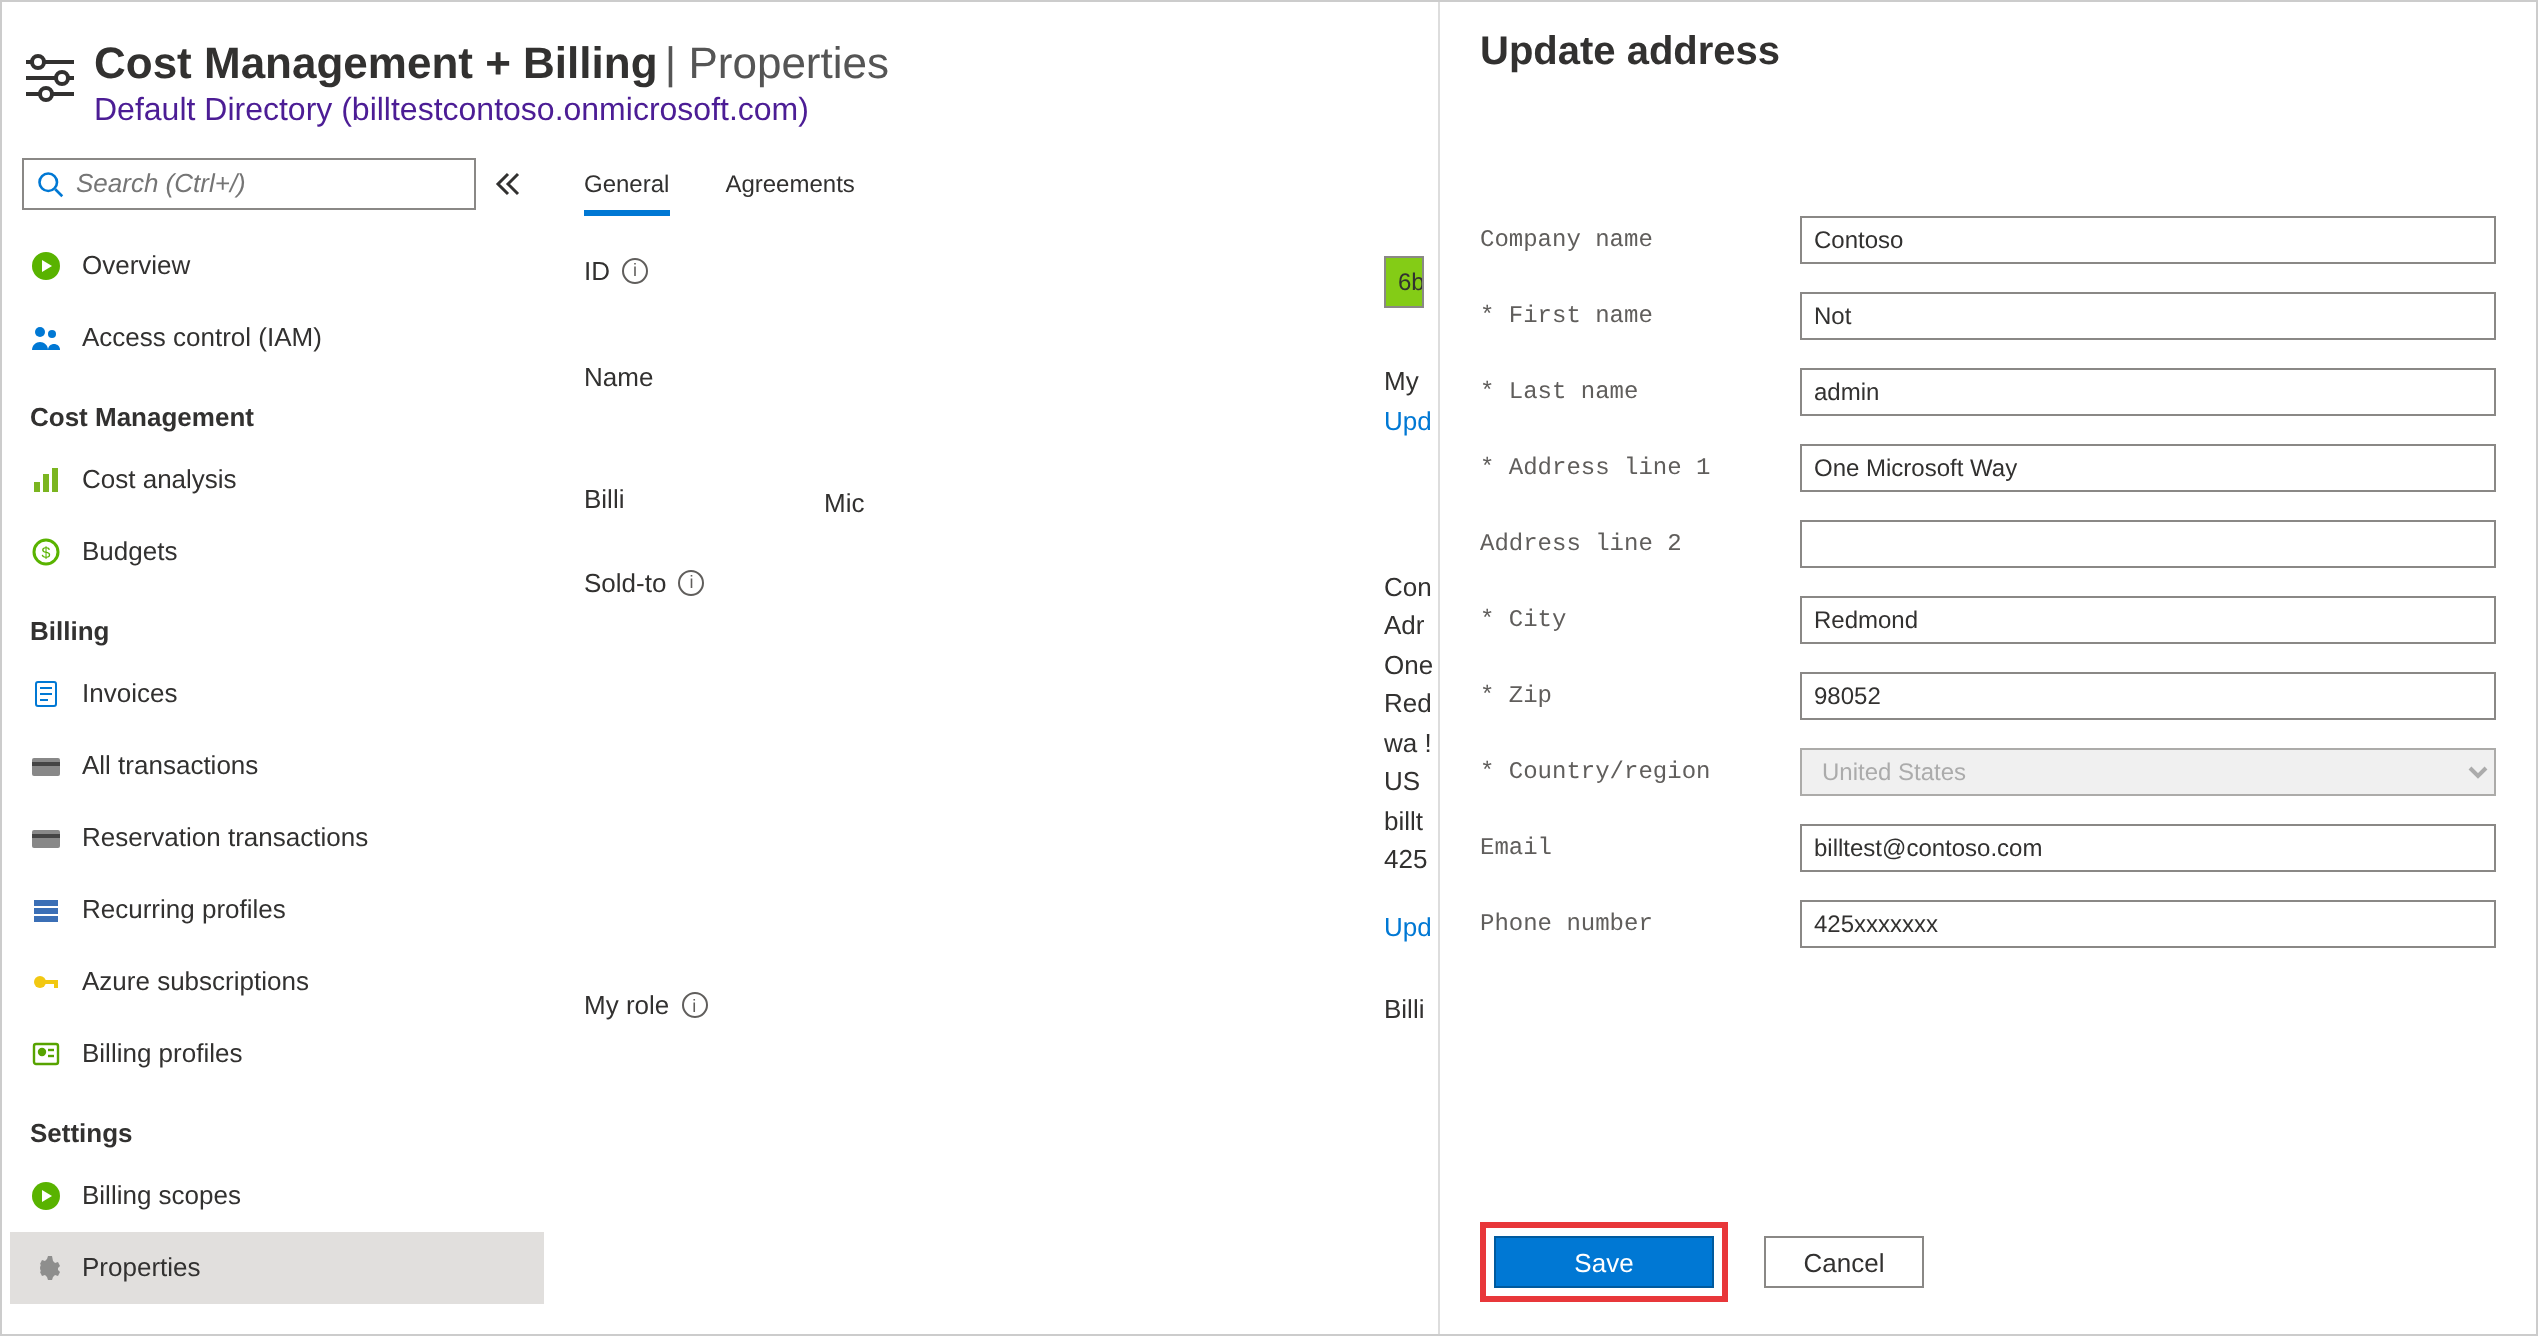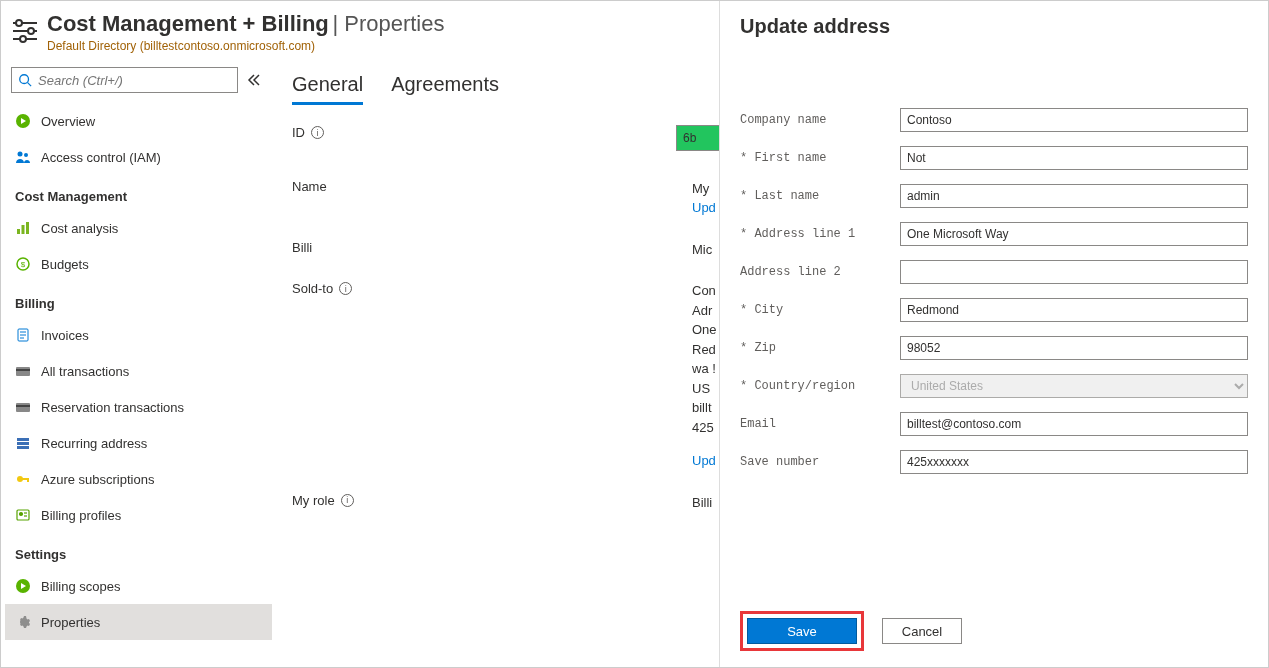--- a/index.html
+++ b/index.html
@@ -1,44 +1,44 @@
 <!DOCTYPE html>
 <html><head>
 <meta charset="utf-8">
 <style>
   * { box-sizing: border-box; margin: 0; padding: 0; font-family: "Segoe UI", Arial, sans-serif; }
   body { background: #fff; color: #323130; font-size: 13px; width: 1269px; height: 668px; overflow: hidden; border: 1px solid #ccc; position: relative; }
-  .main-area { display: flex; height: 100%; }
+  .main-area { display: flex; height: 100%; align-items: center; }
   .left-pane { width: 720px; display: flex; flex-direction: column; border-right: 1px solid #eee; }
   .header { display: flex; align-items: flex-start; padding: 10px 0 6px 8px; }
   .settings-ic { width: 32px; height: 32px; margin-right: 6px; margin-top: 4px; }
   .settings-ic svg { width: 32px; height: 32px; }
   .title-big { font-size: 22px; font-weight: 600; color: #323130; }
   .title-thin { font-size: 22px; font-weight: 300; color: #555; }
-  .subtitle { font-size: 12px; color: #a16207; margin-top: 2px; }
+  .subtitle { font-size: 16px; color: #4c1d95; margin-top: 2px; }
   .content-row { display: flex; flex: 1; overflow: hidden; }
   .sidebar { width: 275px; padding: 8px 4px; display: flex; flex-direction: column; }
   .search-wrap { padding: 0 6px 10px 6px; display: flex; align-items: center; }
   .search-box { flex: 1; display: flex; align-items: center; border: 1px solid #8a8886; height: 26px; padding: 0 6px; background: #fff; }
   .search-box input { border: none; outline: none; font-size: 13px; flex: 1; background: transparent; font-style: italic; color: #605e5c; }
   .mag { width: 14px; height: 14px; margin-right: 6px; }
   .collapse-btn { width: 24px; height: 24px; display: flex; align-items: center; justify-content: center; margin-left: 4px; cursor: pointer; }
   .nav-item { display: flex; align-items: center; height: 36px; padding: 0 10px; cursor: pointer; font-size: 13px; color: #323130; }
   .nav-item.selected { background: #e1dfdd; }
   .nav-item .ic { width: 16px; height: 16px; margin-right: 10px; display: inline-flex; align-items: center; justify-content: center; }
   .nav-group { font-size: 13px; font-weight: 600; padding: 14px 10px 6px 10px; color: #323130; }
   .detail { flex: 1; padding: 8px 0 0 16px; overflow: hidden; }
   .tabs { display: flex; gap: 28px; border-bottom: none; margin-bottom: 20px; }
-  .tab { font-size: 20px; padding: 6px 0; cursor: pointer; color: #323130; }
+  .tab { font-size: 12px; padding: 6px 0; cursor: pointer; color: #323130; }
   .tab.active { color: #323130; border-bottom: 3px solid #0078d4; font-weight: 400; }
   .prop-row { display: flex; align-items: flex-start; margin-bottom: 22px; }
   .prop-label { width: 120px; font-size: 13px; color: #323130; display: flex; align-items: center; gap: 6px; }
   .prop-val { font-size: 13px; color: #323130; line-height: 1.5; }
   .info-ic { width: 13px; height: 13px; border: 1px solid #605e5c; border-radius: 50%; display: inline-flex; align-items: center; justify-content: center; font-size: 9px; color: #605e5c; }
-  .id-box { border: 1px solid #8a8886; background: #22c55e; padding: 3px 6px; font-size: 12px; width: 44px; overflow: hidden; display: inline-block; }
+  .id-box { border: 1px solid #8a8886; background: #84cc16; padding: 3px 6px; font-size: 12px; width: 20px; overflow: hidden; display: inline-block; }
   .link { color: #0078d4; cursor: pointer; }
 
   
   .panel { position: absolute; right: 0; top: 0; width: 549px; height: 100%; background: #fff; border-left: 1px solid #ddd; display: flex; flex-direction: column; }
   .panel-title { font-size: 20px; font-weight: 600; padding: 14px 20px 10px 20px; }
   .panel-body { flex: 1; padding: 60px 20px 10px 20px; overflow-y: auto; }
   .field-row { display: flex; align-items: center; margin-bottom: 14px; }
   .field-label { width: 160px; font-size: 12px; color: #605e5c; font-family: Liberation Mono, monospace; }
   .field-input { flex: 1; }
   .field-input input, .field-input select { width: 100%; height: 24px; border: 1px solid #8a8886; padding: 0 6px; font-size: 12px; color: #323130; outline: none; background: #fff; }
@@ -168,21 +168,21 @@
               <span>Reservation transactions</span>
             </div>
             <div class="nav-item">
               <span class="ic">
                 <svg width="16" height="16" viewBox="0 0 16 16" fill="#3b6fb6">
                   <rect x="2" y="3" width="12" height="3"></rect>
                   <rect x="2" y="7" width="12" height="3"></rect>
                   <rect x="2" y="11" width="12" height="3"></rect>
                 </svg>
               </span>
-              <span>Recurring address</span>
+              <span>Recurring profiles</span>
             </div>
             <div class="nav-item">
               <span class="ic">
                 <svg width="16" height="16" viewBox="0 0 16 16" fill="#f2c811">
                   <circle cx="5" cy="8" r="3"></circle>
                   <rect x="7" y="7" width="7" height="2"></rect>
                   <rect x="12" y="7" width="2" height="4"></rect>
                 </svg>
               </span>
               <span>Azure subscriptions</span>
@@ -240,21 +240,21 @@
             </div>
           <div class="prop-val" style="margin-left:280px;">
             <div>My</div>
             <div class="link">Upd</div>
           </div>
         </div>
         <div class="prop-row">
           <div class="prop-label">
               <span>Billi</span>
             </div>
-          <div class="prop-val" style="margin-left:280px;">Mic</div>
+          <div class="prop-val" style="">Mic</div>
         </div>
         <div class="prop-row">
           <div class="prop-label">
               <span>Sold-to</span>
               <span class="info-ic">i</span>
             </div>
           <div class="prop-val" style="margin-left:280px;">
             <div id="soldto-lines">
                 <div>Con</div>
                 <div>Adr</div>
@@ -313,21 +313,21 @@
       </div>
       <div class="field-row">
         <div class="field-label">* Country/region</div>
         <div class="field-input"><select disabled=""><option>United States</option></select></div>
       </div>
       <div class="field-row">
         <div class="field-label">Email</div>
         <div class="field-input"><input type="text" value="billtest@contoso.com" style=""></div>
       </div>
       <div class="field-row">
-        <div class="field-label">Save number</div>
+        <div class="field-label">Phone number</div>
         <div class="field-input"><input type="text" value="425xxxxxxx" style=""></div>
       </div>
     </div>
   <div class="panel-footer">
     <span class="save-wrap">
       <button class="btn-primary">Save</button>
     </span>
     <button class="btn-secondary">Cancel</button>
   </div>
 </div>

